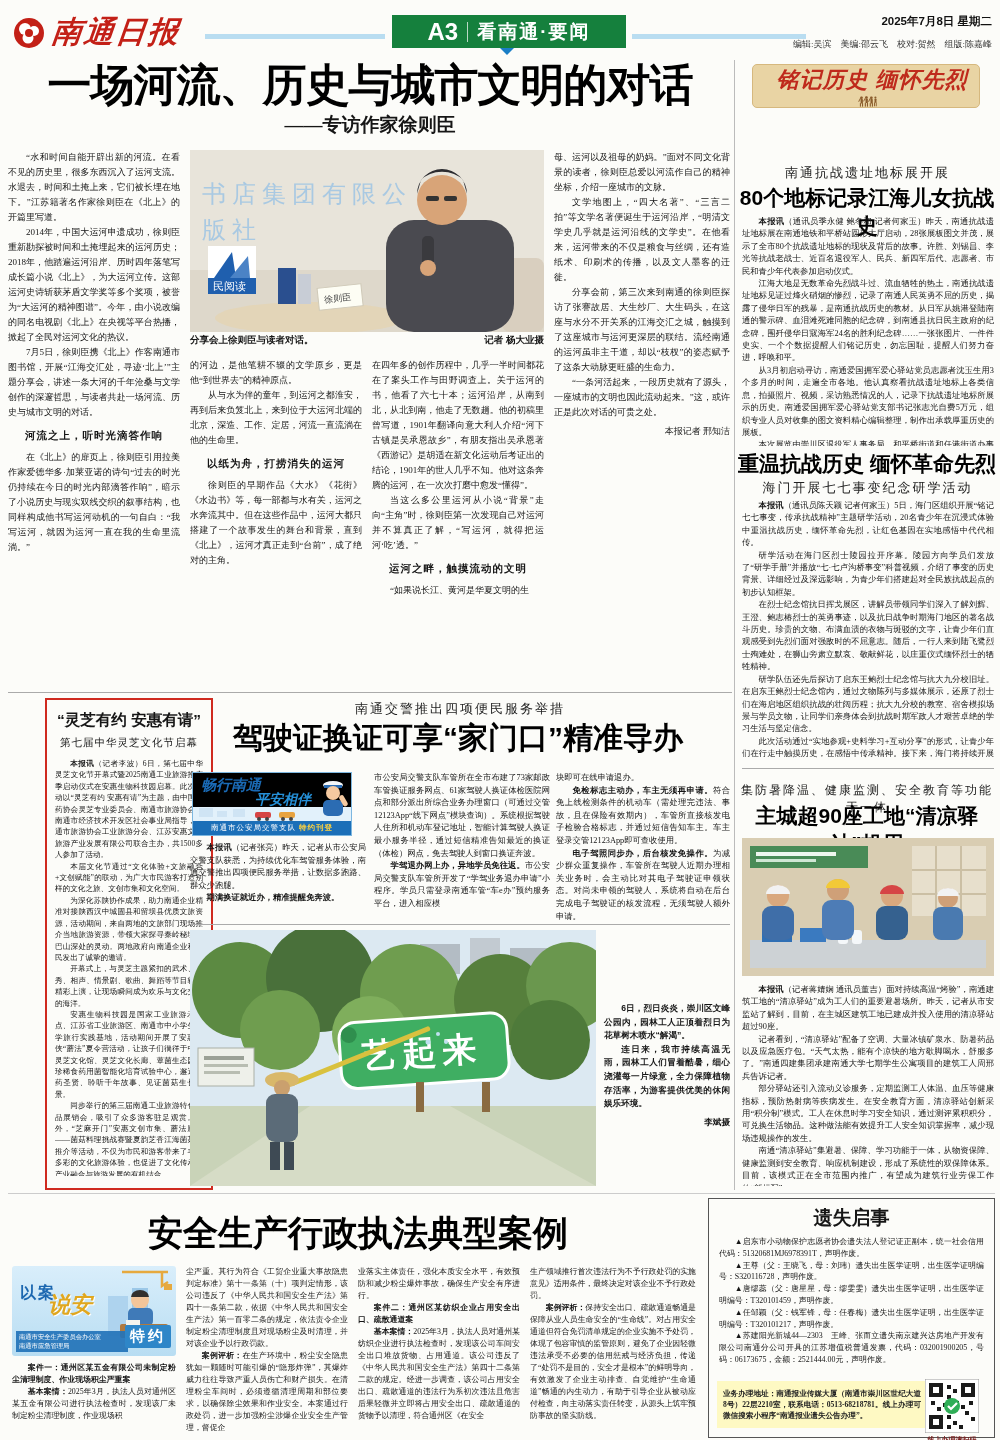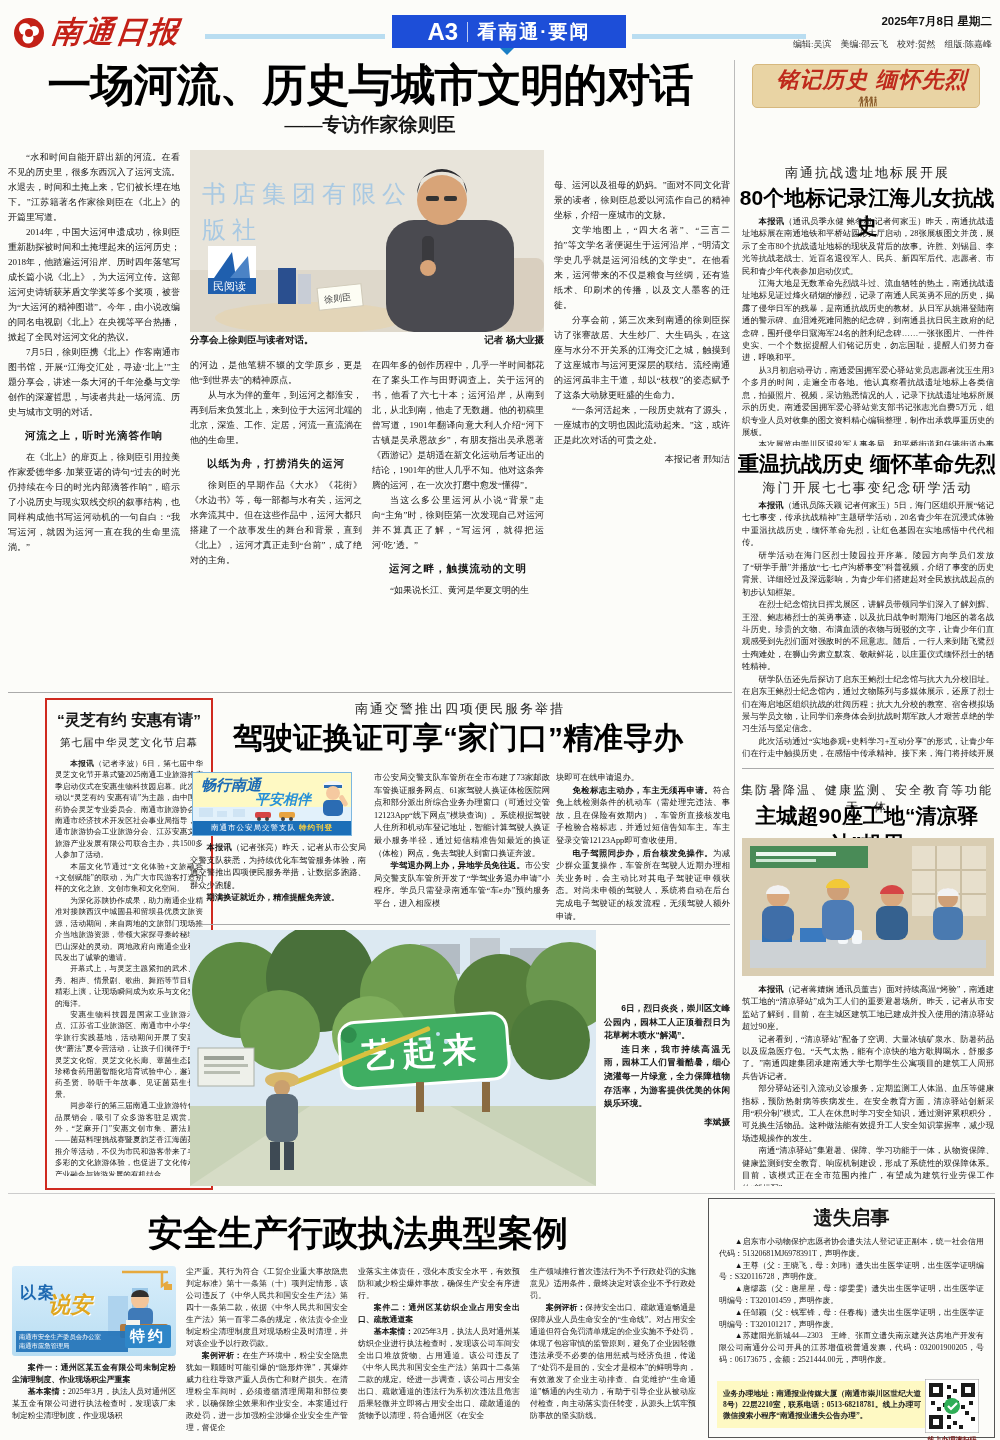--- a/index.html
+++ b/index.html
@@ -4,21 +4,21 @@
 <style>
   html,body{margin:0;padding:0;background:#9a9a9a;}
   .page{position:relative;width:1000px;height:1440px;background:#fcfcf9;overflow:hidden;
         font-family:"Liberation Serif","DejaVu Serif",serif;color:#161616;}
   .abs{position:absolute;}
   .sans{font-family:"Liberation Sans","DejaVu Sans",sans-serif;}
   
   .logo-text{font-size:30px;font-weight:900;font-style:italic;color:#c32017;letter-spacing:2px;
              font-family:"Liberation Serif",serif;transform:skewX(-6deg);display:inline-block;}
   .hbar{height:5px;background:#b9ddf1;}
-  .a3box{left:392px;top:15px;width:234px;height:33px;background:#1d4ed8;color:#fff;
+  .a3box{left:392px;top:15px;width:234px;height:33px;background:#15803d;color:#fff;
          display:flex;align-items:center;justify-content:center;gap:9px;}
   .a3box .a3{font-size:24px;font-weight:700;}
   .a3box .vd{width:1px;height:20px;background:rgba(255,255,255,.7);}
   .a3box .sec{font-size:19px;font-weight:700;letter-spacing:2px;}
   .a3tri{left:500px;top:48px;width:0;height:0;border:7px solid transparent;border-top-color:#1a7ec6;}
   .hdate{right:8px;top:14px;font-size:11.5px;font-weight:700;color:#111;}
   .hstaff{right:8px;top:38px;font-size:9px;color:#333;}
   
   .pa{margin:0;text-align:justify;text-indent:2em;}
   .pa.cont{text-indent:0;}
@@ -46,21 +46,21 @@
   
   .redbox{left:8px;top:698px;width:168px;height:492px;border:2px solid #cf2a1f;box-sizing:border-box;
           padding:10px 8px 0;margin-left:37px;}
   .redbox h2{margin:0;text-align:center;font-size:15.5px;font-weight:900;}
   .redbox h3{margin:5px 0 8px;text-align:center;font-size:10.5px;font-weight:400;letter-spacing:1px;}
   .redbox .body{font-size:7.6px;line-height:11.4px;}
   
   .tkick{left:190px;top:700px;width:540px;}
   .thead{left:182px;top:718px;width:552px;text-align:center;font-size:30px;font-weight:900;color:#000;}
   .badge{left:192px;top:772px;width:160px;height:64px;border:1px solid #7db7e0;box-sizing:border-box;
-         background:#fef9c3;overflow:hidden;}
+         background:#000000;overflow:hidden;}
   .badge .l1{position:absolute;left:8px;top:3px;font-size:15px;font-weight:900;font-style:italic;color:#1a6ab5;}
   .badge .l2{position:absolute;left:62px;top:18px;font-size:14px;font-weight:900;font-style:italic;color:#2590d8;}
   .badge .strip{position:absolute;left:0;bottom:14px;width:100%;height:14px;background:#e2f1fb;}
   .badge .bar{position:absolute;left:0;bottom:0;width:100%;height:14px;background:#1b6fb8;color:#fff;
               font-size:7.5px;line-height:14px;text-align:center;letter-spacing:1px;}
   .badge .bar b{color:#ffd23f;}
   .tbody{font-size:8.3px;line-height:12.6px;}
   .capblock .pa{font-family:"Liberation Sans",sans-serif;font-size:8.6px;line-height:13.6px;font-weight:600;}
   .capcredit{text-align:right;font-size:8.6px;font-weight:700;margin-top:6px;}
   
@@ -161,21 +161,21 @@
       <p class="pa">从与水为伴的童年，到运河之都淮安，再到后来负笈北上，来到位于大运河北端的北京，深造、工作、定居，河流一直流淌在他的生命里。</p>
       <p class="pa sub">以纸为舟，打捞消失的运河</p>
       <p class="pa">徐则臣的早期作品《大水》《花街》《水边书》等，每一部都与水有关，运河之水奔流其中。但在这些作品中，运河大都只搭建了一个故事发生的舞台和背景，直到《北上》，运河才真正走到“台前”，成了绝对的主角。</p>
     </div>
   <div class="abs mcol" style="left:372px;top:358px;width:172px;height:330px;overflow:hidden;">
       <p class="pa cont">在四年多的创作历程中，几乎一半时间都花在了案头工作与田野调查上。关于运河的书，他看了六七十本；运河沿岸，从南到北，从北到南，他走了无数趟。他的初稿里曾写道，1901年翻译向意大利人介绍“河下古镇是吴承恩故乡”，有朋友指出吴承恩著《西游记》是胡适在新文化运动后考证出的结论，1901年的世人几乎不知。他对这条奔腾的运河，在一次次打磨中愈发“懂得”。</p>
       <p class="pa">当这么多公里运河从小说“背景”走向“主角”时，徐则臣第一次发现自己对运河并不算真正了解，“写运河，就得把运河‘吃’透。”</p>
       <p class="pa sub">运河之畔，触摸流动的文明</p>
       <p class="pa">“如果说长江、黄河是华夏文明的生</p>
     </div>
-  <div class="abs mcol" style="left:554px;top:150px;width:176px;height:538px;overflow:hidden;margin-top:28px;">
+  <div class="abs mcol" style="left:554px;top:150px;width:176px;height:538px;overflow:hidden;">
       <p class="pa cont">母、运河以及祖母的奶妈。”面对不同文化背景的读者，徐则臣总爱以河流作自己的精神坐标，介绍一座城市的文脉。</p>
       <p class="pa">文学地图上，“四大名著”、“三言二拍”等文学名著便诞生于运河沿岸，“明清文学史几乎就是运河沿线的文学史”。在他看来，运河带来的不仅是粮食与丝绸，还有造纸术、印刷术的传播，以及文人墨客的迁徙。</p>
       <p class="pa">分享会前，第三次来到南通的徐则臣探访了张謇故居、大生纱厂、大生码头，在这座与水分不开关系的江海交汇之城，触摸到了这座城市与运河更深层的联结。流经南通的运河虽非主干道，却以“枝杈”的姿态赋予了这条大动脉更旺盛的生命力。</p>
       <p class="pa">“一条河活起来，一段历史就有了源头，一座城市的文明也因此流动起来。”这，或许正是此次对话的可贵之处。</p>
       <p class="pa by">本报记者 邢知洁</p>
     </div>
 
   <div class="abs hrule" style="left:8px;top:692px;width:724px;"></div>
   <div class="abs vrule" style="left:734px;top:60px;height:1130px;"></div>
 

